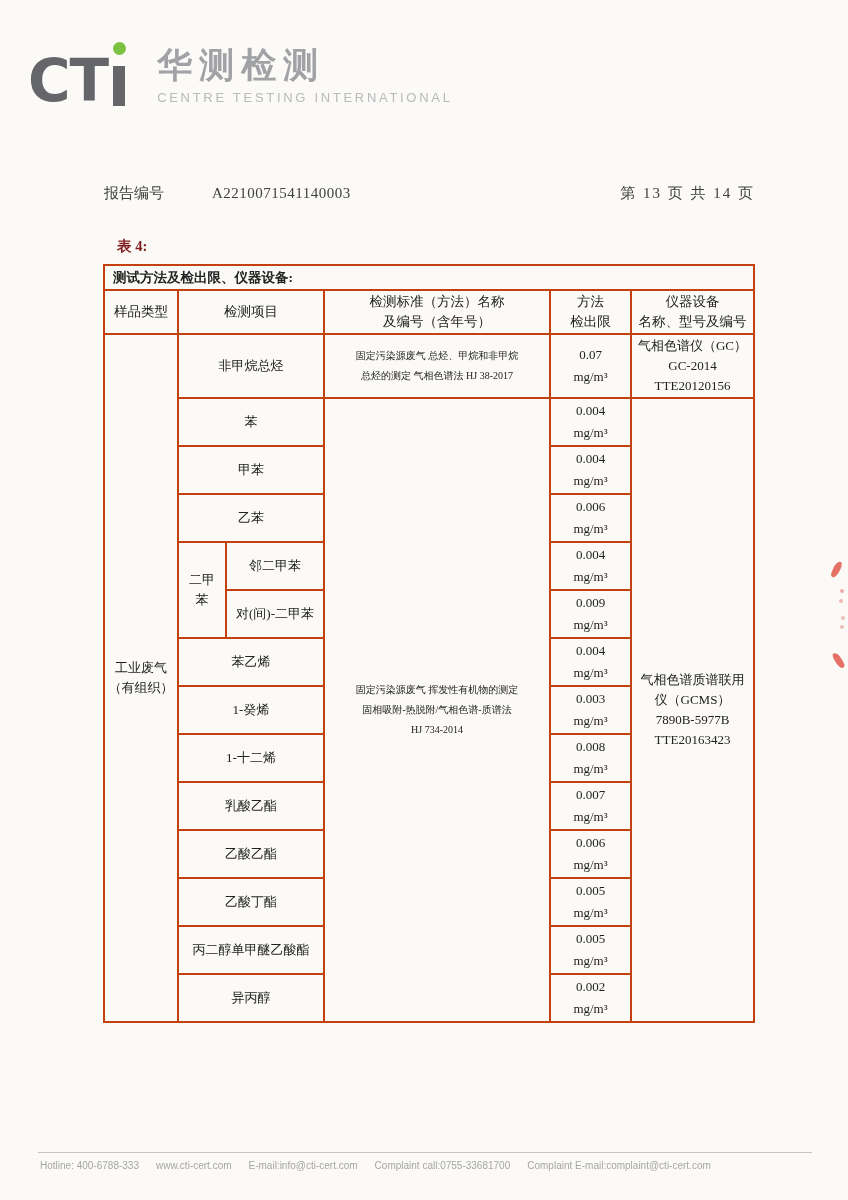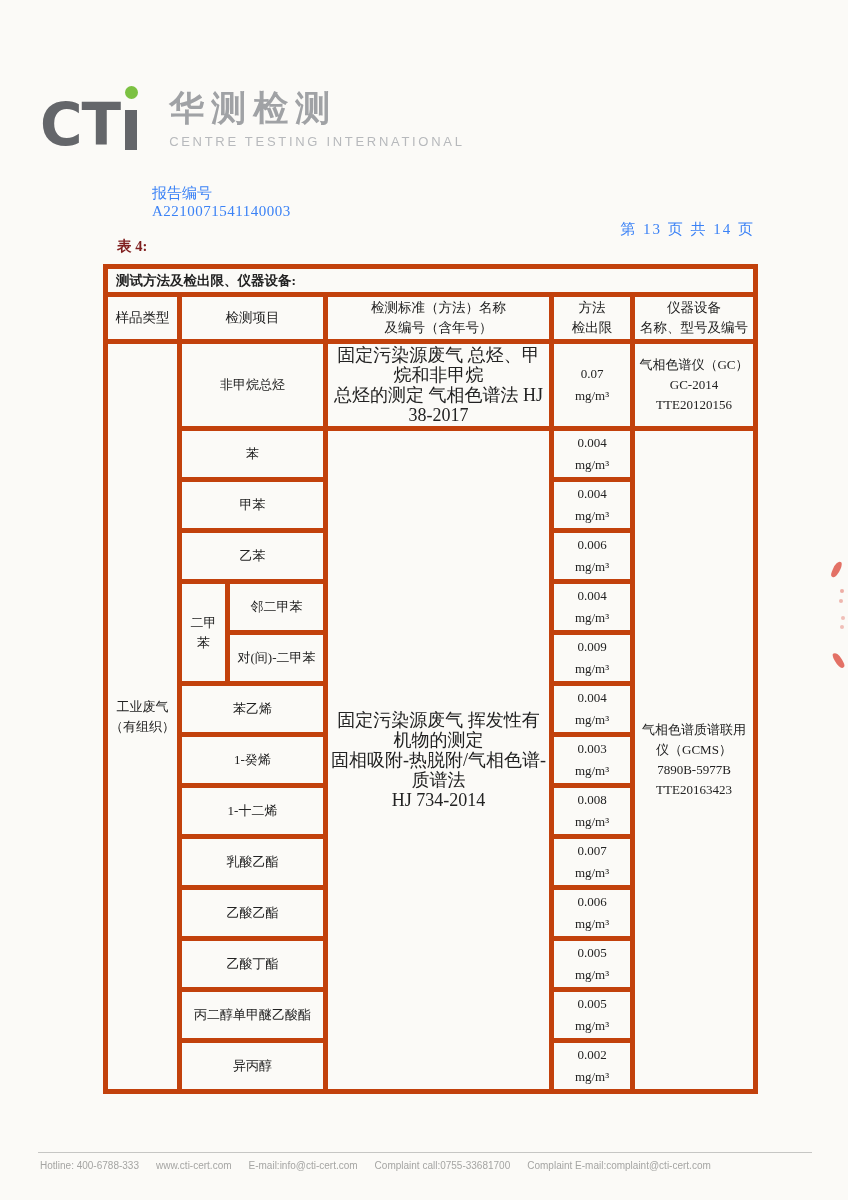--- a/index.html
+++ b/index.html
@@ -11,22 +11,22 @@
   }
   .page {
     position: relative;
     width: 848px; height: 1200px;
     background: #fbfaf7;
     overflow: hidden;
   }
 
   
   .brand {
-    position: absolute; top: 40px; left: 40px;
-    display: flex; align-items: flex-start; margin-top: 44px;
+    position: absolute; top: 40px; left: 28px;
+    display: flex; align-items: center;
   }
   .logo { display: flex; align-items: flex-end; height: 66px; }
   .logo-ct {
     font-family: "DejaVu Sans", "Liberation Sans", sans-serif;
     font-weight: bold; font-size: 58px; line-height: 0.82;
     color: #64666a; letter-spacing: -1px;
   }
   .logo-i { position: relative; width: 15px; height: 66px; margin-left: 4px; }
   .logo-stem { position: absolute; bottom: 0; left: 1px; width: 12px; height: 40px; background: #64666a; }
   .logo-dot { position: absolute; top: 2px; left: 1px; width: 13px; height: 13px; border-radius: 50%; background: #7cc142; }
@@ -36,53 +36,53 @@
     font-size: 35px; font-weight: bold; color: #a0a2a5; letter-spacing: 7px; line-height: 1.1;
   }
   .brand-en {
     font-family: "Liberation Sans", "DejaVu Sans", sans-serif;
     font-size: 13px; color: #b7b9bc; letter-spacing: 2.7px; margin-top: 3px;
   }
 
   
   .report-line {
     position: absolute; left: 104px; top: 184px; width: 651px;
-    display: flex; align-items: baseline; font-size: 15px; color: #3b82f6; flex-direction: column;
+    display: flex; align-items: baseline; font-size: 15px; color: #404040;
   }
   .report-no-value { margin-left: 48px; letter-spacing: 0.5px; }
   .page-info { margin-left: auto; letter-spacing: 2px; }
 
   
   .table-caption {
     position: absolute; left: 117px; top: 237px;
     font-size: 14.5px; font-weight: bold; color: #7f1d1d;
   }
   table.main {
     position: absolute; left: 103px; top: 264px;
     width: 650px; border-collapse: collapse; table-layout: fixed;
     font-size: 13px; color: #222;
     border: 1.5px solid #3c3c3c;
     background: transparent;
   }
   table.main td {
-    border: 5px solid #c2410c;
+    border: 2px solid #c2410c;
     text-align: center; vertical-align: middle;
     padding: 1px 2px; line-height: 20px;
   }
   tr.banner-row { height: 24px; }
   tr.banner-row td {
     text-align: left; font-weight: bold; font-size: 13.5px;
     padding-left: 8px; line-height: 21px;
   }
   tr.head-row { height: 44px; }
   tr.head-row td { font-size: 13.5px; }
   tr.first-data-row { height: 64px; }
   tr.data-row { height: 45px; }
   .pre { white-space: pre-line; }
-  td.method-cell { font-size: 18px; }
+  td.method-cell { font-size: 10px; }
   td.limit-cell div { line-height: 22px; }
   td.group-cell { white-space: pre-line; }
 
   
   .stamp-frag { position: absolute; background: #dd4f41; }
   .stamp-a { left: 833px; top: 561px; width: 7px; height: 17px; border-radius: 70% 30% 60% 40% / 60% 40% 70% 30%; transform: rotate(22deg); opacity: .8; }
   .stamp-b1 { left: 840px; top: 589px; width: 4px; height: 4px; border-radius: 50%; opacity: .45; }
   .stamp-b2 { left: 839px; top: 599px; width: 4px; height: 4px; border-radius: 50%; opacity: .4; }
   .stamp-c1 { left: 841px; top: 616px; width: 4px; height: 4px; border-radius: 50%; opacity: .35; }
   .stamp-c2 { left: 840px; top: 625px; width: 4px; height: 4px; border-radius: 50%; opacity: .35; }

